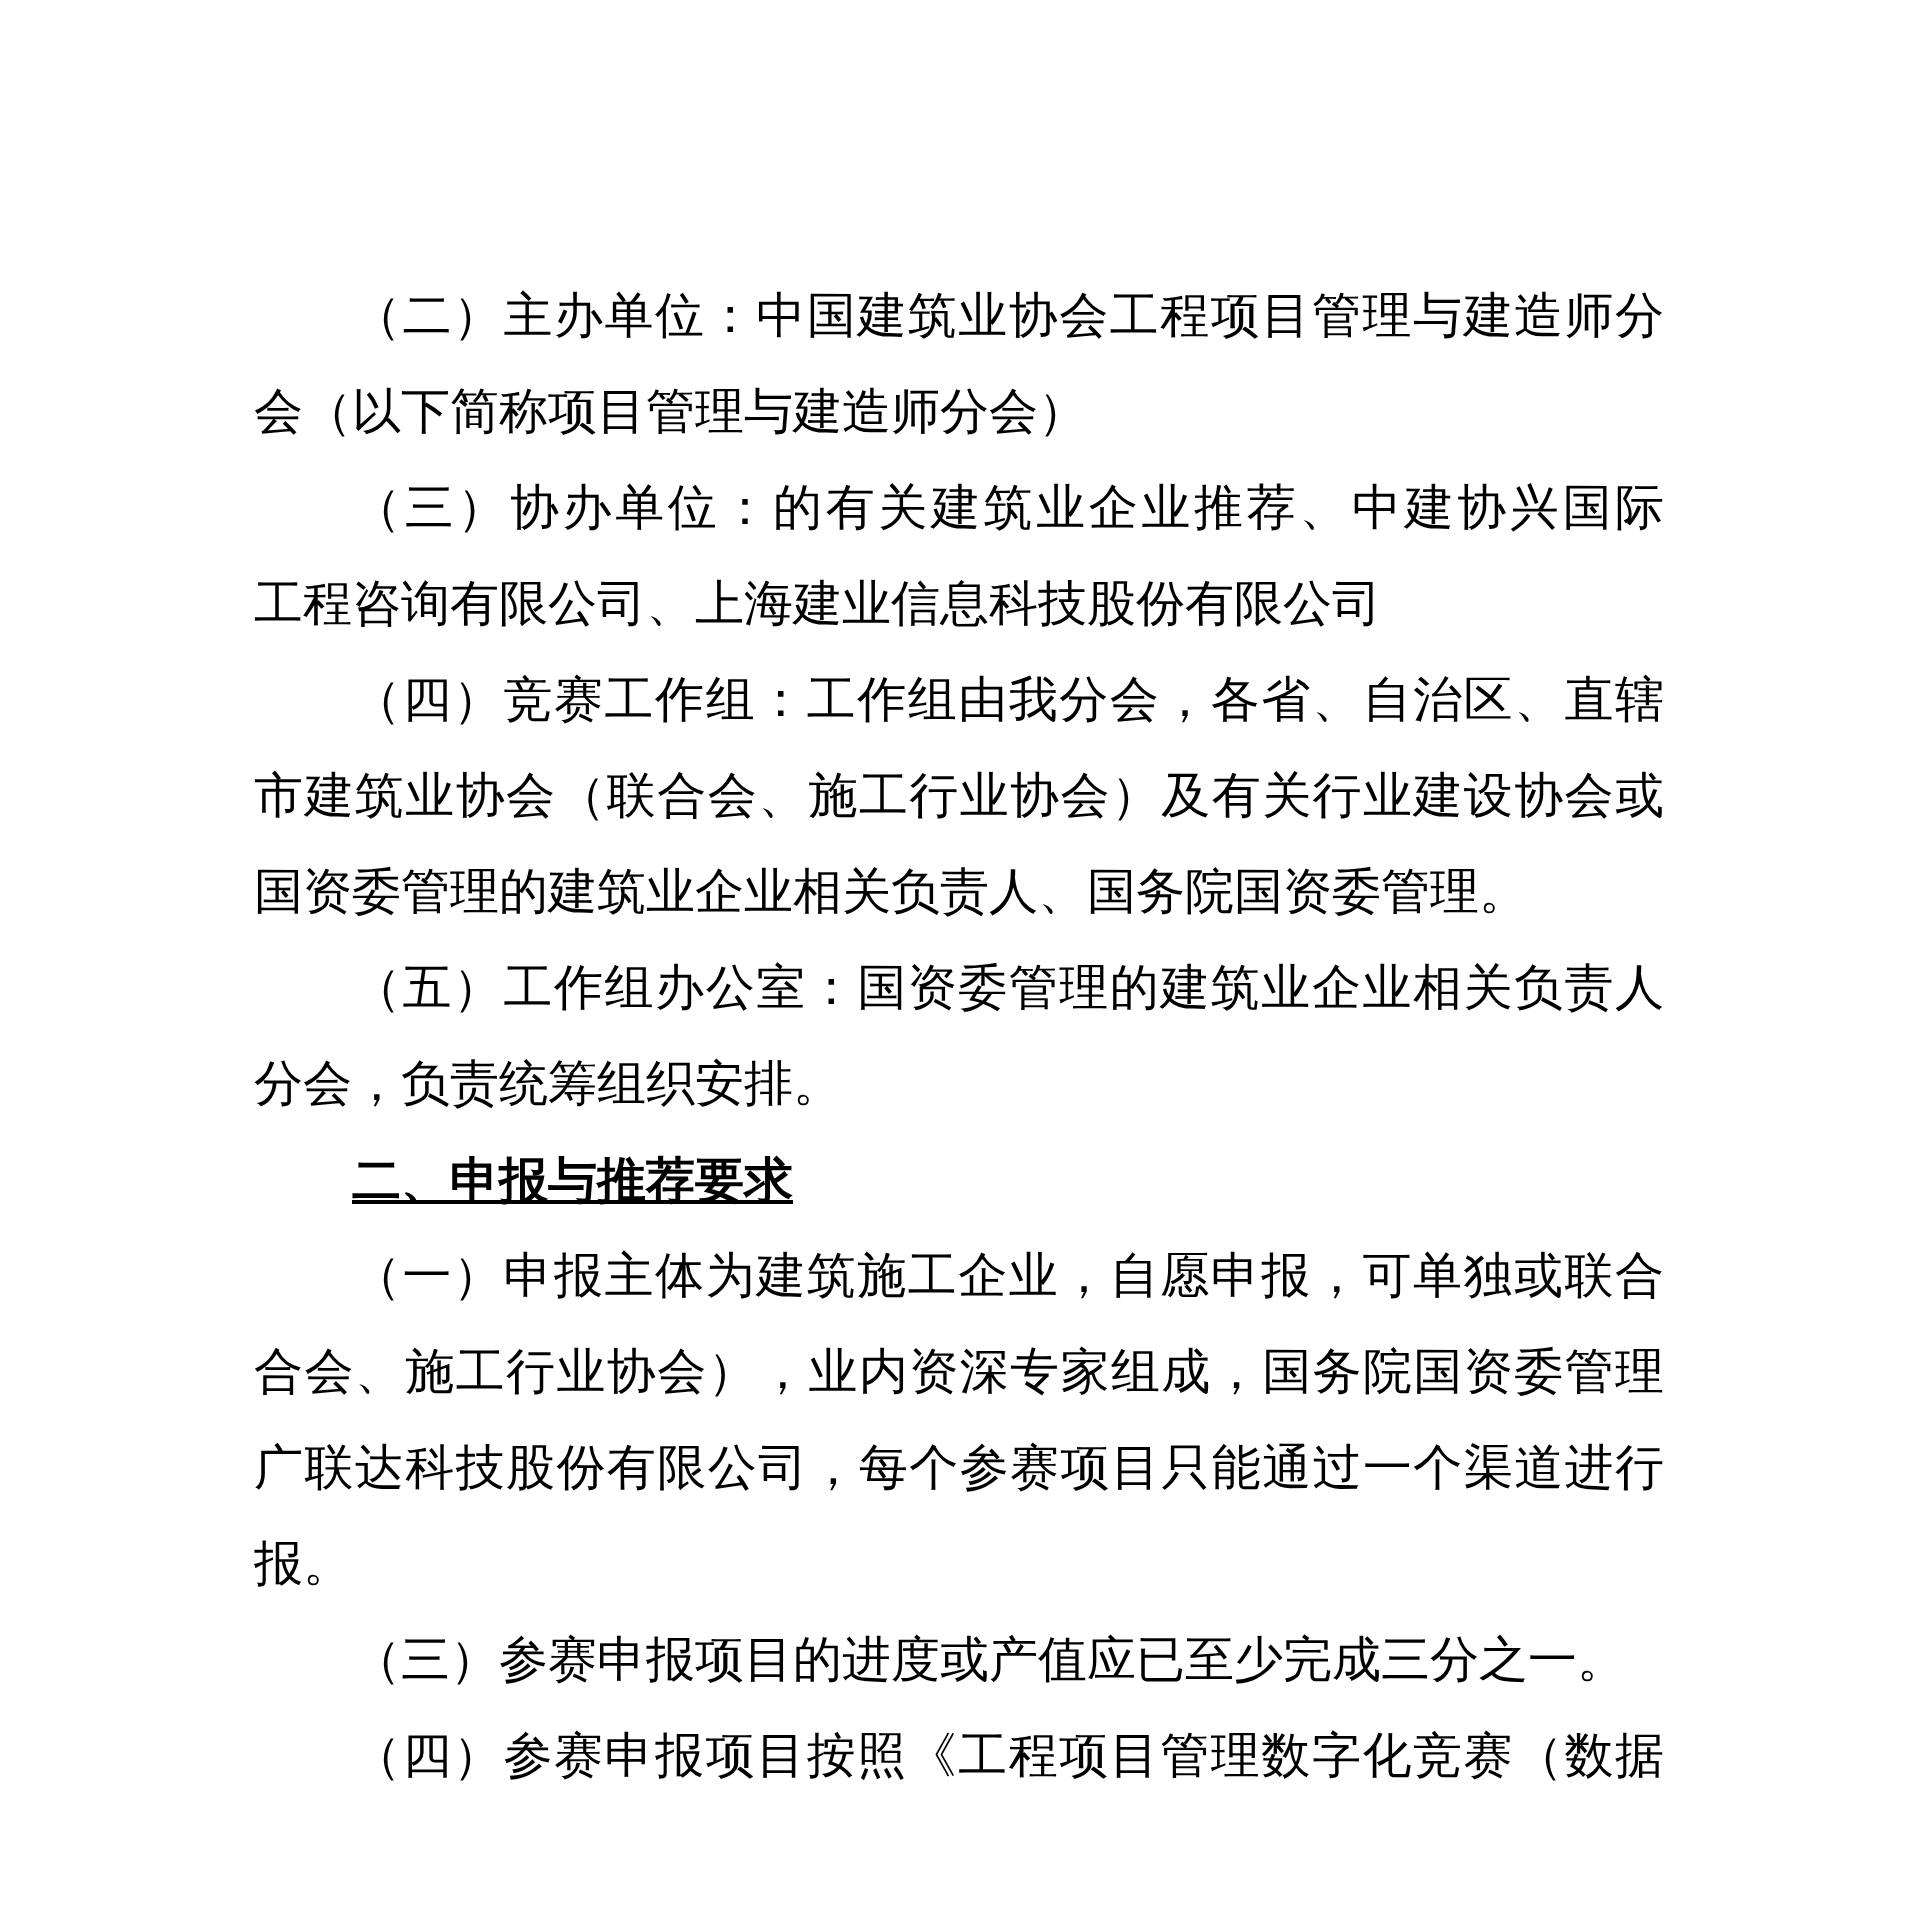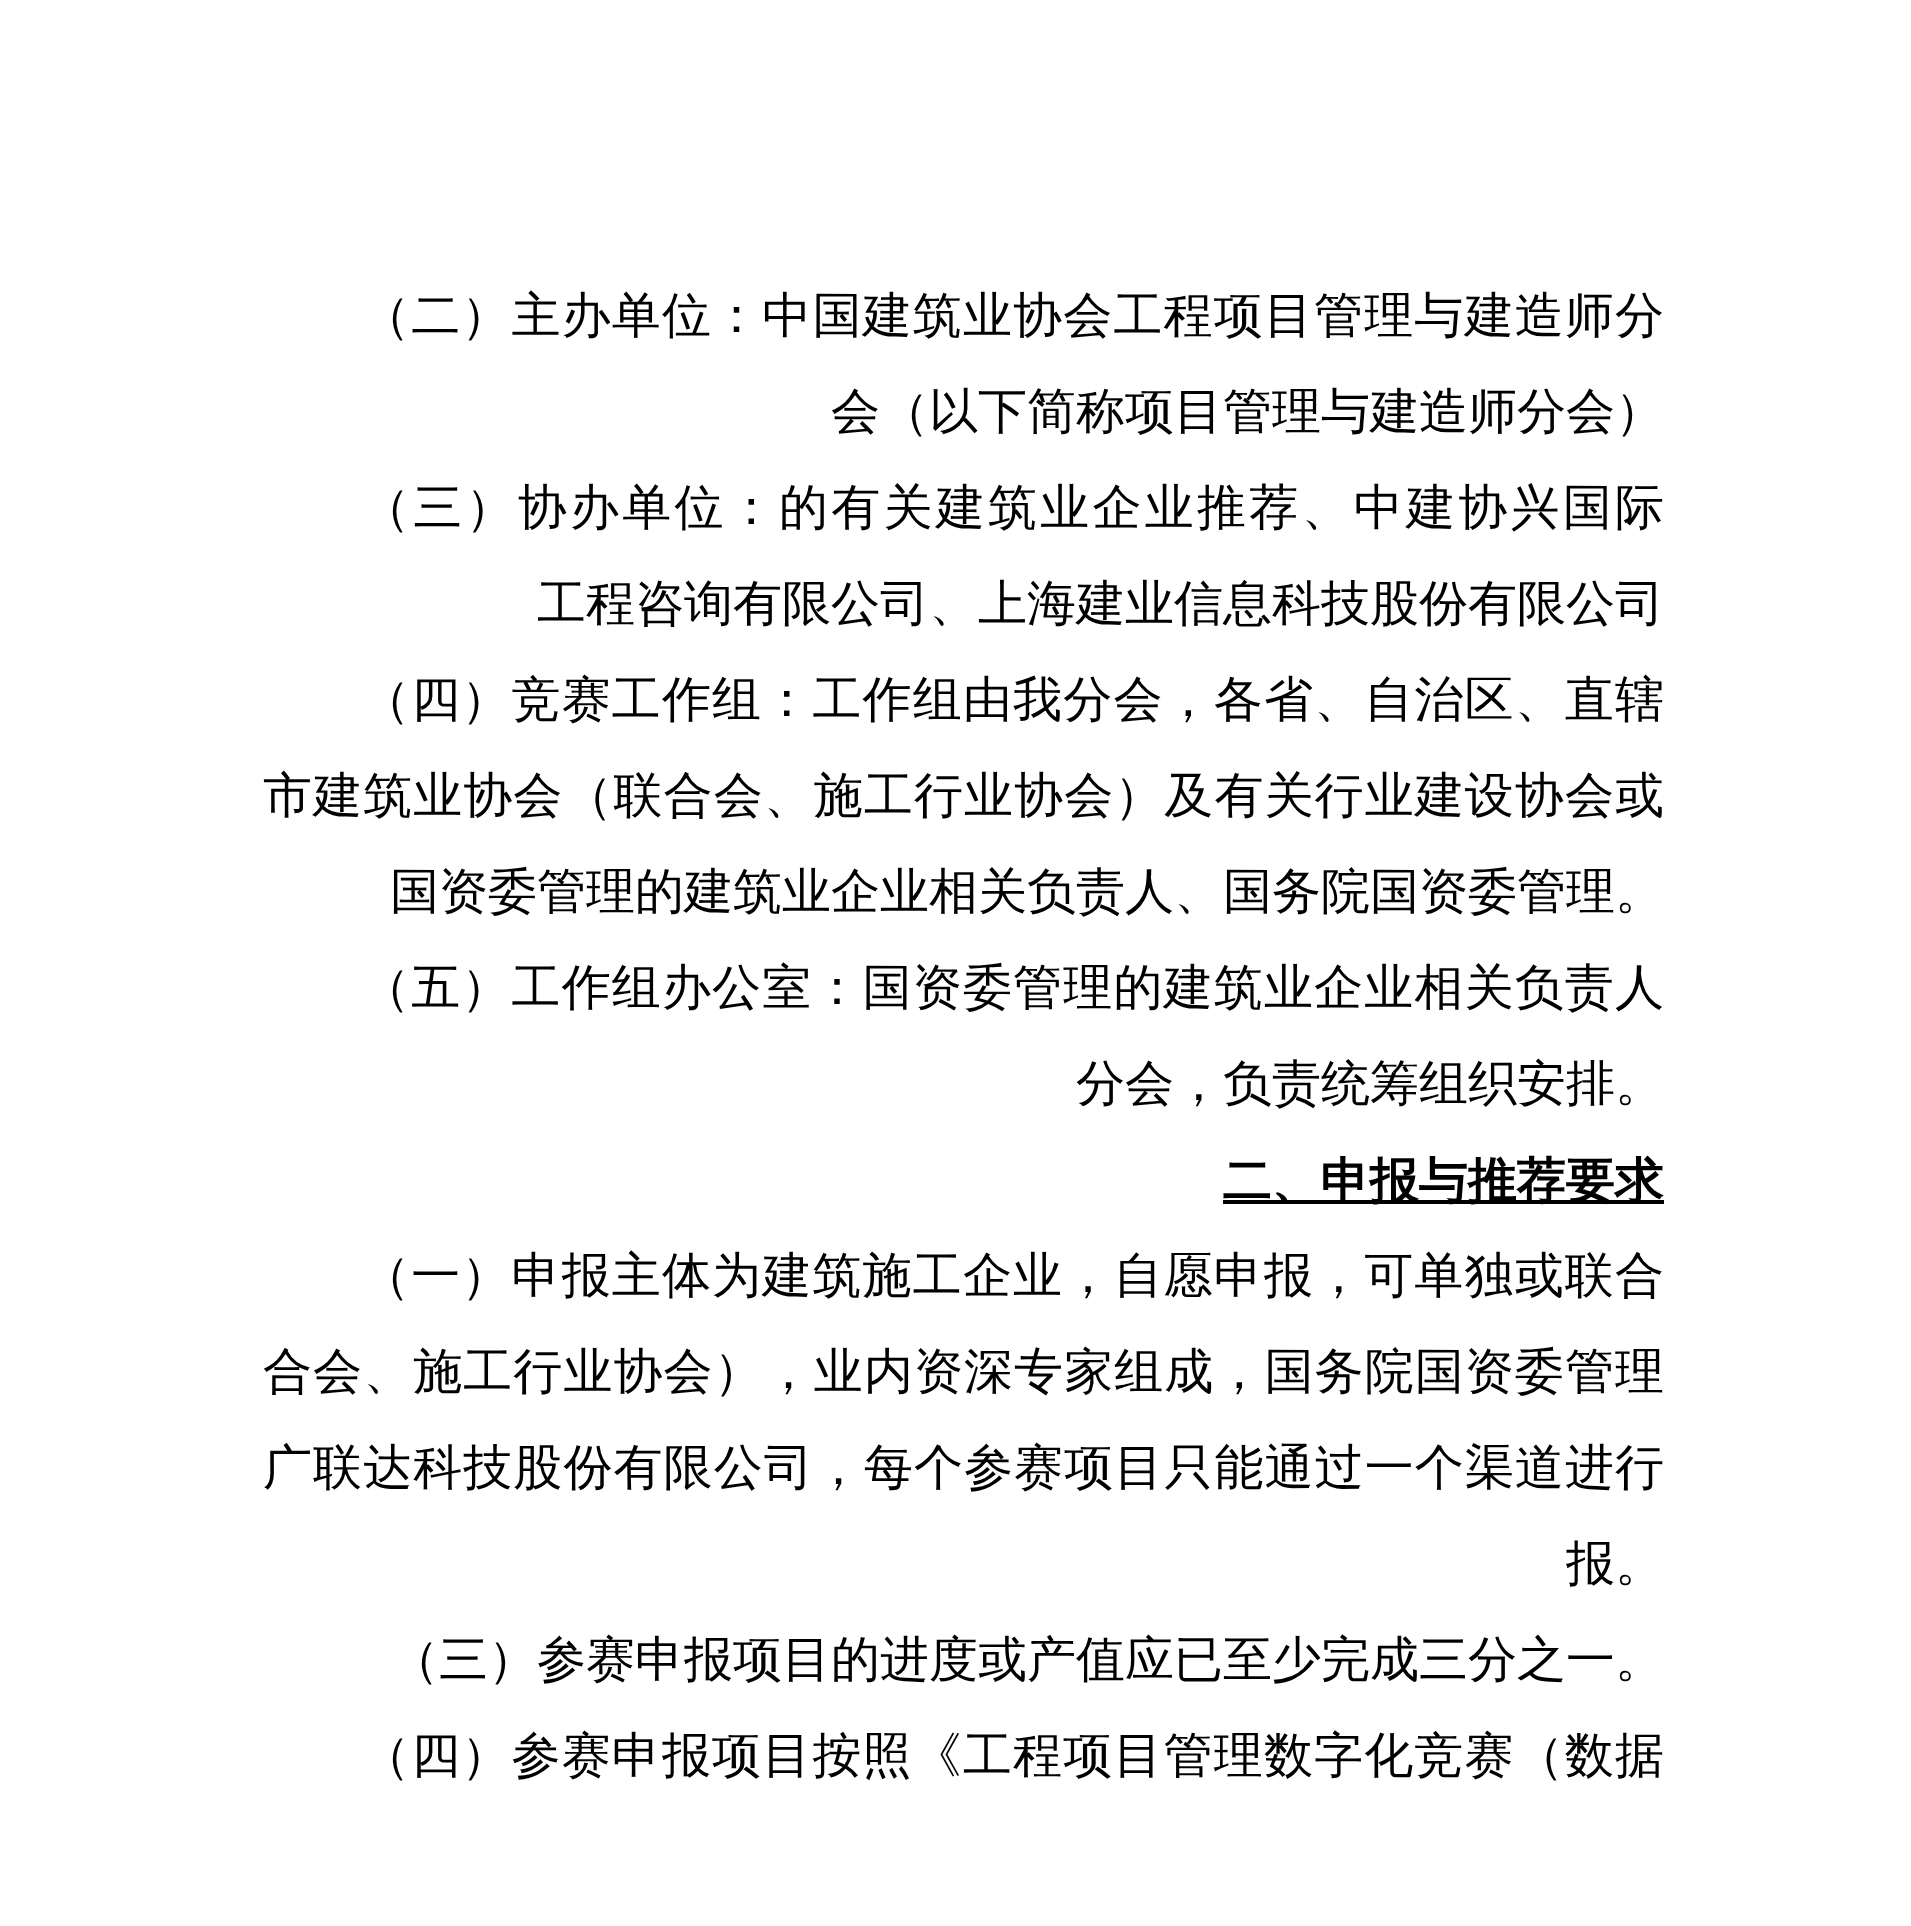--- a/index.html
+++ b/index.html
@@ -16,29 +16,28 @@
     position: absolute;
     left: 254px;
     top: 268px;
     width: 1410px;
   }
   .line {
     height: 96px;
     line-height: 96px;
     font-size: 49px;
     overflow: hidden;
-    text-align: right;
+    text-align: left;
     white-space: normal;
   }
   .line.indent { text-indent: 2em; }
   .line.justify {
     text-align: justify;
     text-align-last: justify;
     text-justify: inter-character;
-    margin-left: 9px;
   }
   .line.heading {
     font-family: "Liberation Sans", "DejaVu Sans", sans-serif;
     font-weight: 700;
     text-decoration: underline;
   }
 </style>
 </head>
 <body>
 

